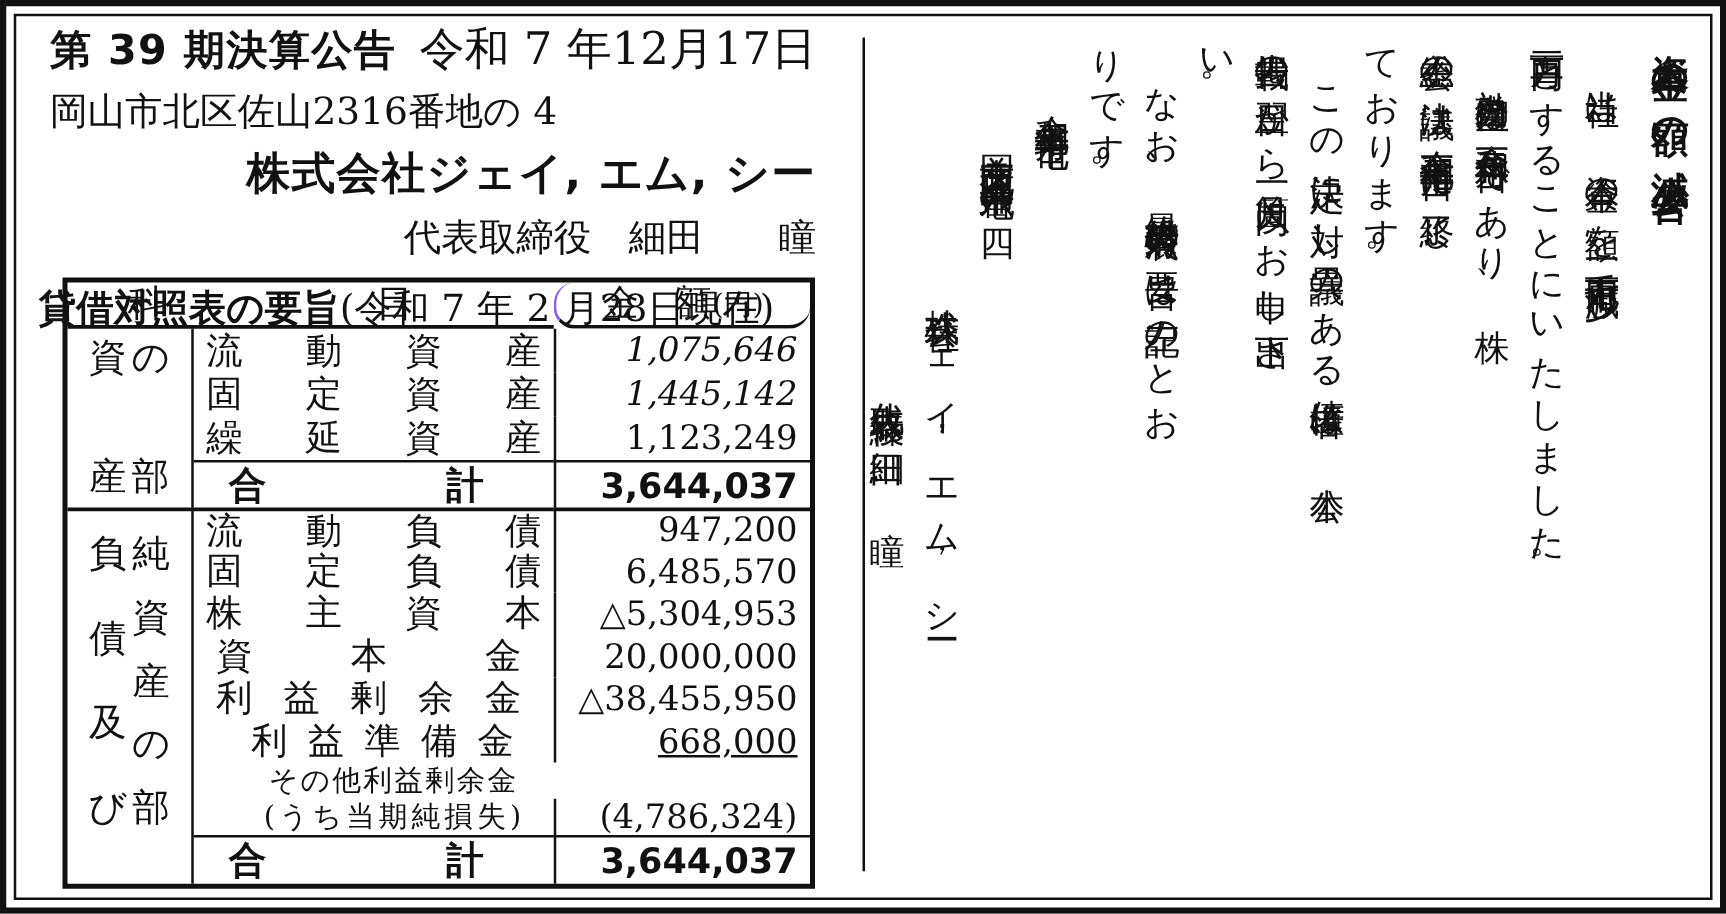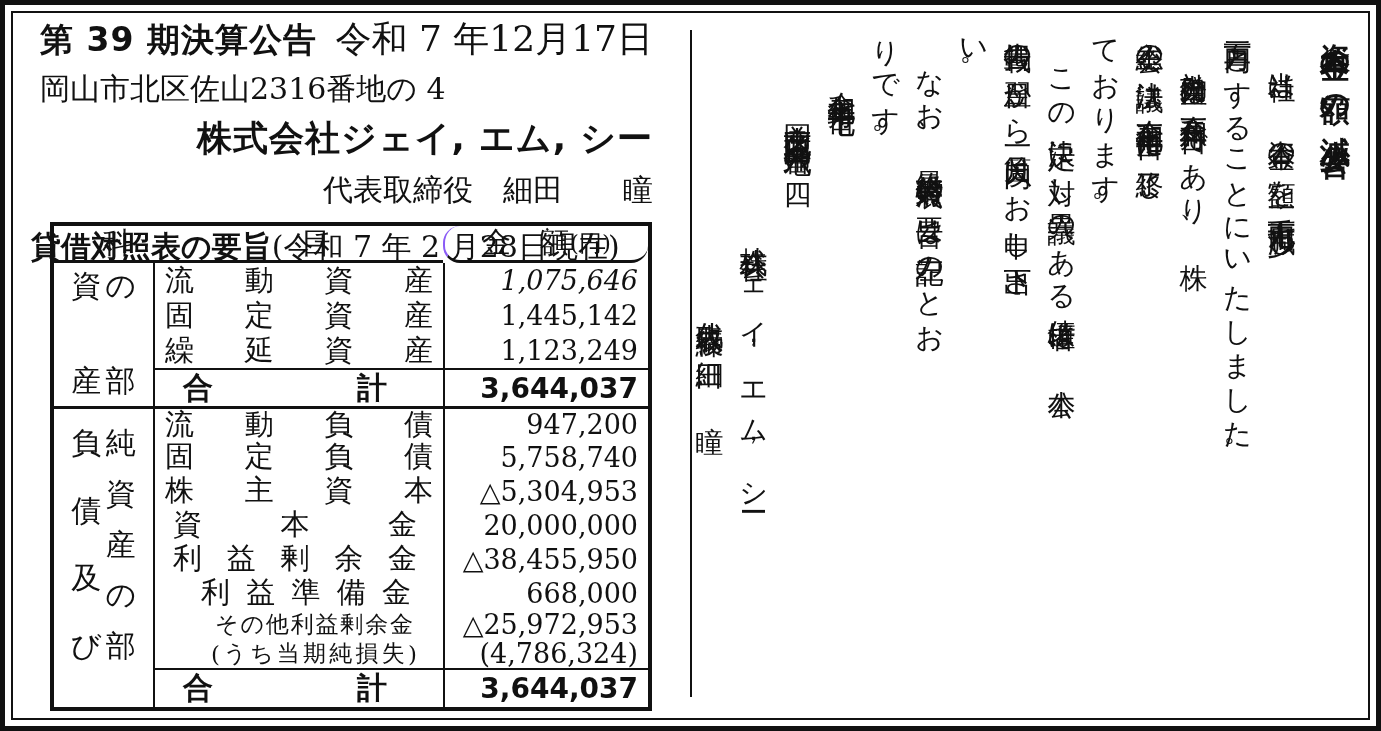--- a/index.html
+++ b/index.html
@@ -46,29 +46,29 @@
   .amt{display:flex;justify-content:flex-end;align-items:center;
        border-left:2px solid #111;font-size:27px;padding-right:10px;}
   .amt-total{font-family:"DejaVu Sans","Liberation Sans",sans-serif;font-weight:bold;font-size:28px;}
   .lbl-total{font-size:30px;padding:0 56px 0 28px;}
   .pad-std{padding:0 10px;}
   .pad-ind1{padding:0 26px 0 18px;}
   .pad-ind2{padding:0 32px 0 46px;}
   .pad-sm1{padding:0 30px 0 60px;font-size:23px;}
   .pad-sm2{padding:0 26px 0 56px;font-size:23px;}
   .al0{grid-area:2/2;} .av0{grid-area:2/3;font-style:italic;}
-  .al1{grid-area:3/2;} .av1{grid-area:3/3;}
+  .al1{grid-area:3/2;} .av1{grid-area:3/3;font-style:italic;}
   .al2{grid-area:4/2;} .av2{grid-area:4/3;}
   .atl{grid-area:5/2;border-top:2px solid #111;} .atv{grid-area:5/3;border-top:2px solid #111;}
   .ll0{grid-area:6/2;border-top:3px solid #111;} .lv0{grid-area:6/3;border-top:3px solid #111;}
   .ll1{grid-area:7/2;} .lv1{grid-area:7/3;}
   .ll2{grid-area:8/2;} .lv2{grid-area:8/3;}
   .ll3{grid-area:9/2;} .lv3{grid-area:9/3;}
   .ll4{grid-area:10/2;} .lv4{grid-area:10/3;}
-  .ll5{grid-area:11/2;} .lv5{grid-area:11/3;}
+  .ll5{grid-area:11/2;} .lv5{grid-area:11/3;text-decoration:underline;}
   .ll6{grid-area:12/2;} .lv6{grid-area:12/3;}
   .ll7{grid-area:13/2;} .lv7{grid-area:13/3;}
   .ltl{grid-area:14/2;border-top:2px solid #111;} .ltv{grid-area:14/3;border-top:2px solid #111;}
 
   
   .divider{position:absolute;left:690px;top:30px;width:2px;height:667px;background:#111;}
 
   
   .rp{
     position:absolute;top:20px;right:24px;height:688px;
@@ -172,21 +172,21 @@
       <span>負</span>
       <span>債</span>
     </div>
   <div class="amt lv0">947,200</div>
   <div class="lbl pad-std ll1 spread">
       <span>固</span>
       <span>定</span>
       <span>負</span>
       <span>債</span>
     </div>
-  <div class="amt lv1">5,758,740</div>
+  <div class="amt lv1">6,485,570</div>
   <div class="lbl pad-std ll2 spread">
       <span>株</span>
       <span>主</span>
       <span>資</span>
       <span>本</span>
     </div>
   <div class="amt lv2">△5,304,953</div>
   <div class="lbl pad-ind1 ll3 spread">
       <span>資</span>
       <span>本</span>
@@ -212,21 +212,20 @@
   <div class="lbl pad-sm1 ll6 spread">
       <span>そ</span>
       <span>の</span>
       <span>他</span>
       <span>利</span>
       <span>益</span>
       <span>剰</span>
       <span>余</span>
       <span>金</span>
     </div>
-  <div class="amt lv6">△25,972,953</div>
   <div class="lbl pad-sm2 ll7 spread">
       <span>(</span>
       <span>う</span>
       <span>ち</span>
       <span>当</span>
       <span>期</span>
       <span>純</span>
       <span>損</span>
       <span>失</span>
       <span>)</span>

